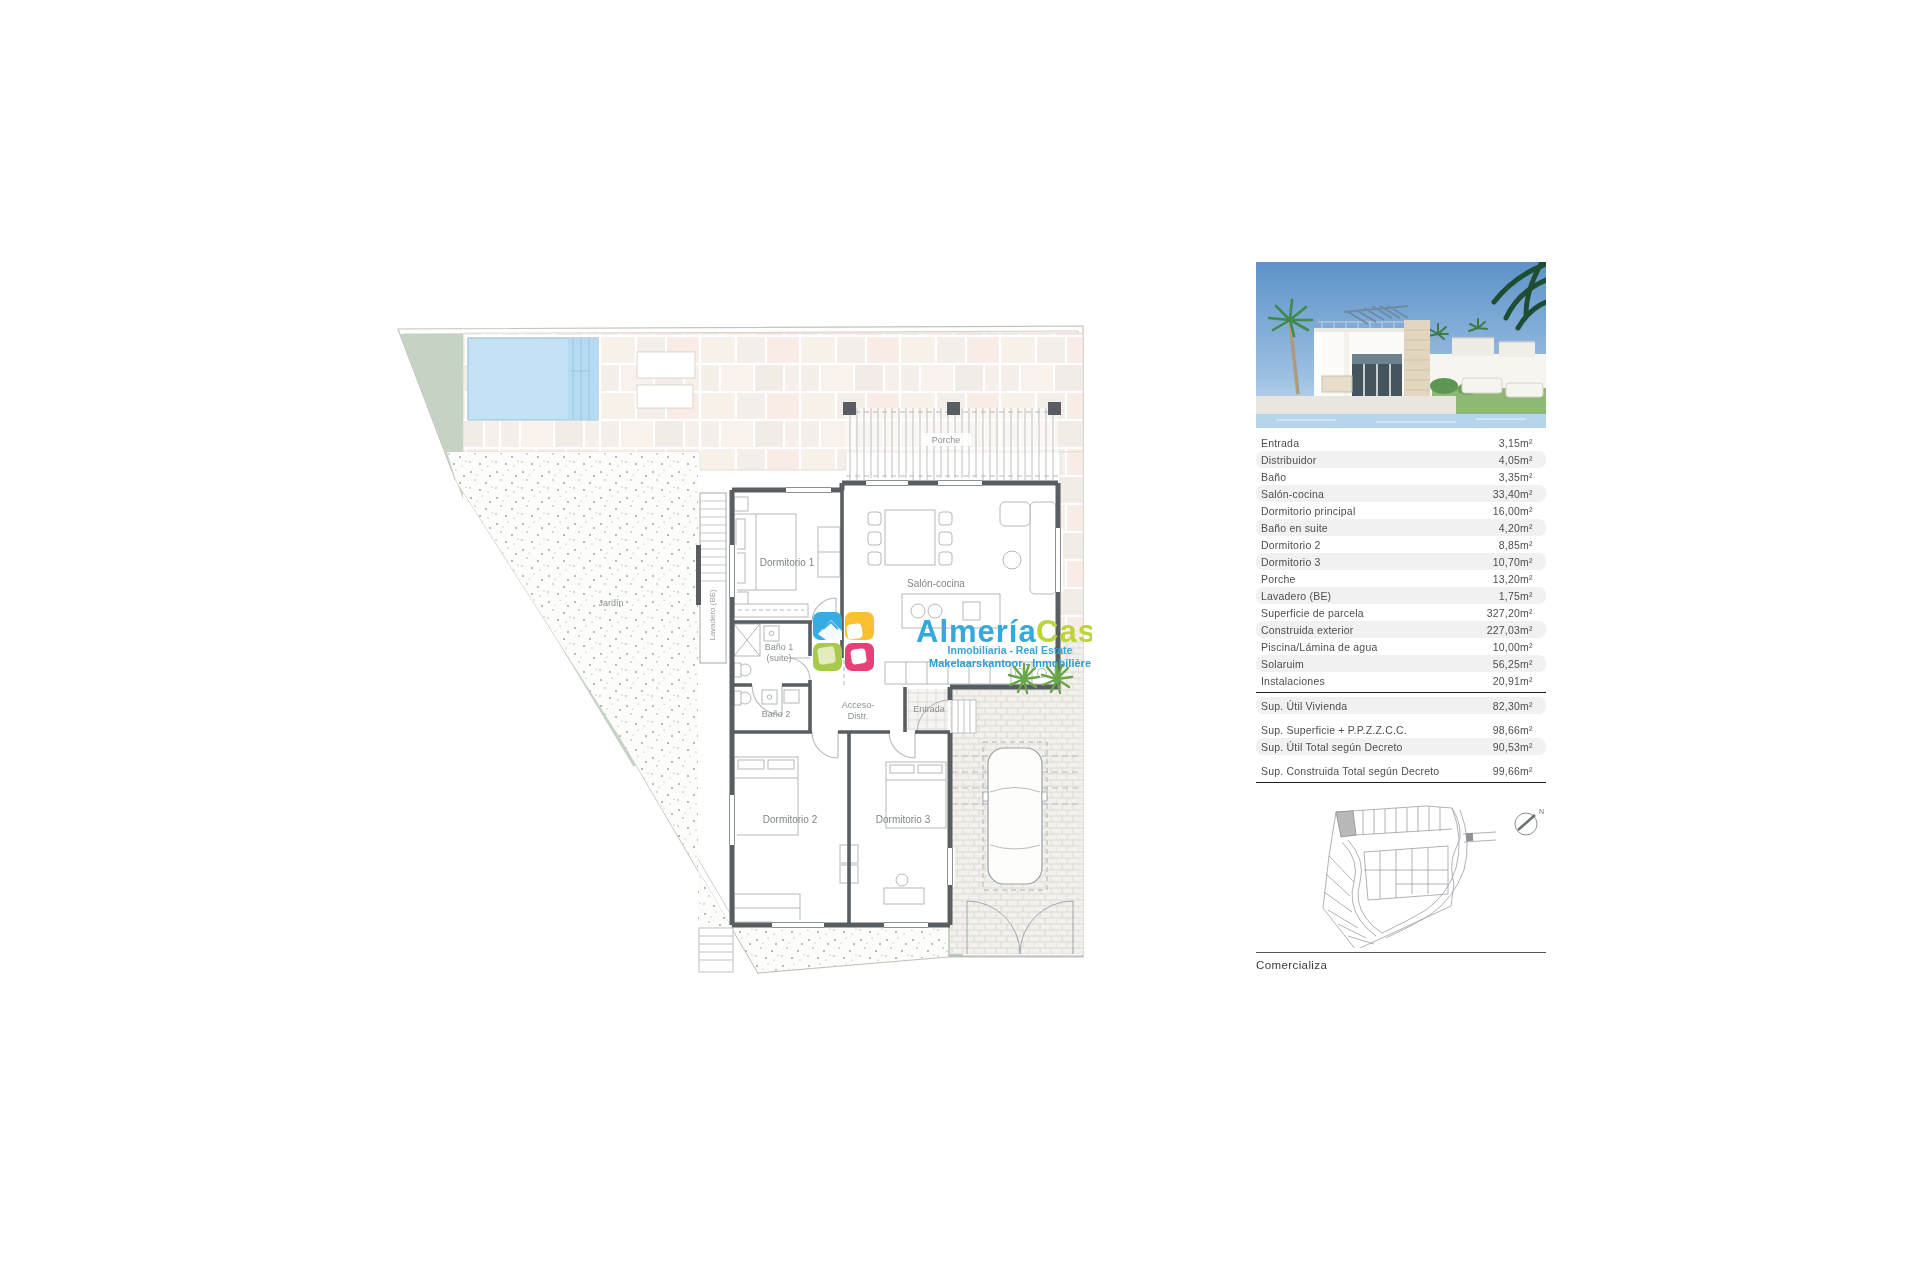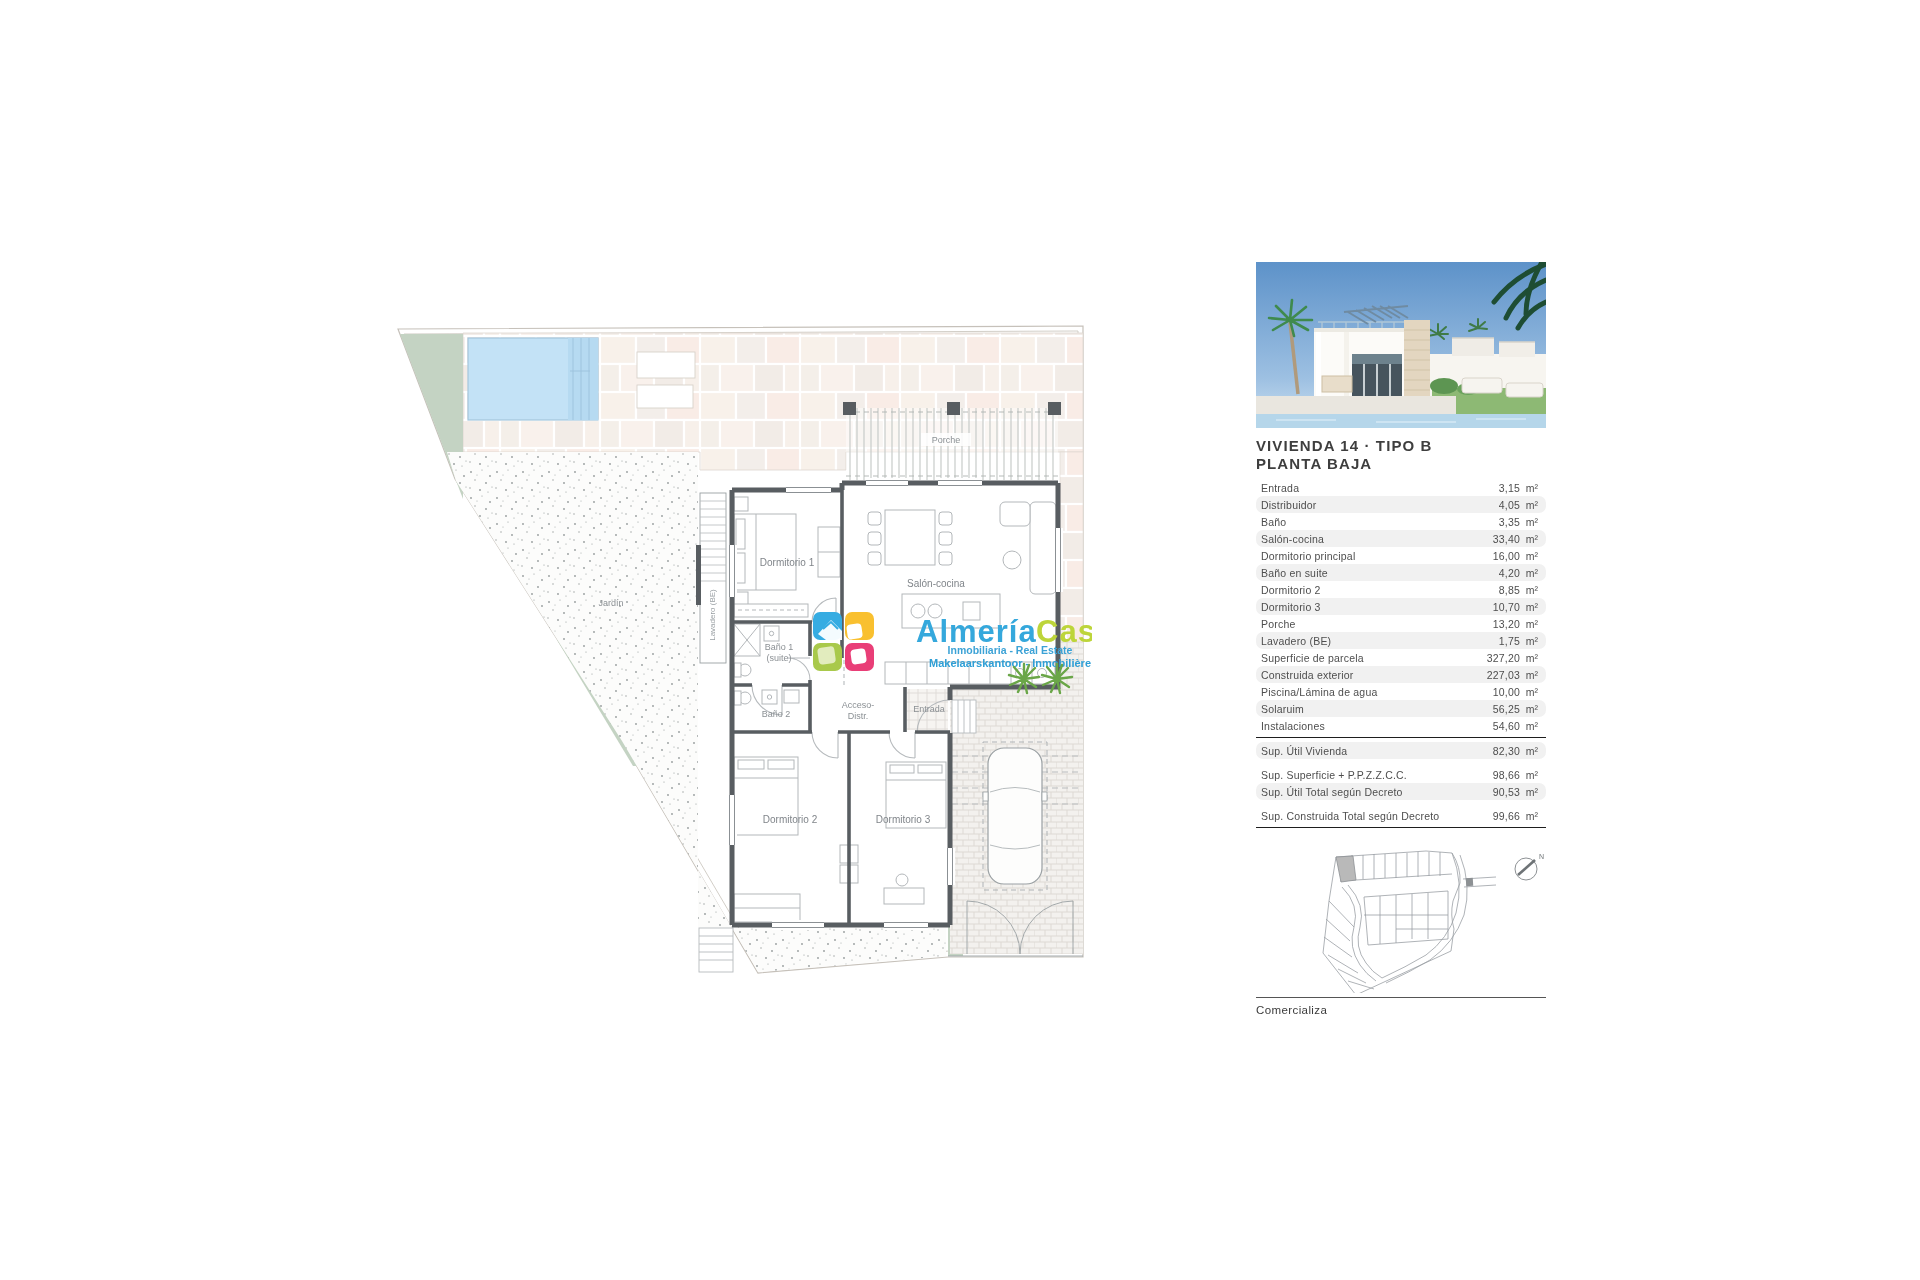--- a/index.html
+++ b/index.html
@@ -15,21 +15,21 @@
   
   #right-panel{position:absolute;left:1256px;top:262px;width:290px;}
   #villa-image{display:block;width:290px;height:166px;}
   .panel-title{margin-top:9px;font-size:15px;font-weight:600;letter-spacing:1.1px;
                color:#3e3e3e;line-height:18px;}
   .table{margin-top:6px;}
   .row{display:flex;align-items:center;height:17px;font-size:10.5px;color:#4e4e4e;
        padding:0 2px 0 5px;letter-spacing:.2px;}
   .row.alt{background:#f1f1f1;border-radius:7px;}
   .row .v{margin-left:auto;text-align:right;}
-  .row .u{width:24px;text-align:center;}
+  .row .u{width:24px;text-align:left;}
   .thick-rule{border-top:1.6px solid #1e1e1e;margin-top:3px;}
   .gap7{height:7px;}
   .gap4{height:4px;}
   #site-plan-svg{display:block;margin-top:15px;width:290px;height:150px;}
   .thin-rule{border-top:1px solid #555;margin-top:4px;}
   .comercializa{margin-top:6px;text-align:left;font-size:11.5px;color:#3b3b3b;letter-spacing:.4px;}
 </style>
 </head>
 <body>
 
@@ -382,24 +382,20 @@
     <ellipse cx="212" cy="127" rx="11" ry="6" fill="#6aa25c"></ellipse>
     <g fill="#f6f4ef" stroke="#d9d4cb" stroke-width="1">
       <rect x="206" y="116" width="40" height="15" rx="3"></rect>
       <rect x="250" y="121" width="37" height="14" rx="3"></rect>
     </g>
 
     <rect x="0" y="152" width="290" height="14" fill="#b5d6ea"></rect>
     <path d="M20,158h60 M120,160h80 M220,157h50" stroke="#cde4f2" stroke-width="2"></path>
   </svg>
 
-  <div class="panel-title">
-    <div>VIVIENDA 14 · TIPO B</div>
-    <div>PLANTA BAJA</div>
-  </div>
 
   <div class="table">
     <div class="row">
         <span>Entrada</span>
         <span class="v">3,15</span>
         <span class="u">m²</span>
       </div>
     <div class="row alt">
         <span>Distribuidor</span>
         <span class="v">4,05</span>
@@ -460,21 +456,21 @@
         <span class="v">10,00</span>
         <span class="u">m²</span>
       </div>
     <div class="row alt">
         <span>Solaruim</span>
         <span class="v">56,25</span>
         <span class="u">m²</span>
       </div>
     <div class="row">
         <span>Instalaciones</span>
-        <span class="v">54,60</span>
+        <span class="v">20,91</span>
         <span class="u">m²</span>
       </div>
 
     <div class="thick-rule"></div>
     <div class="gap4"></div>
     <div class="row alt">
         <span>Sup. Útil Vivienda</span>
         <span class="v">82,30</span>
         <span class="u">m²</span>
       </div>

